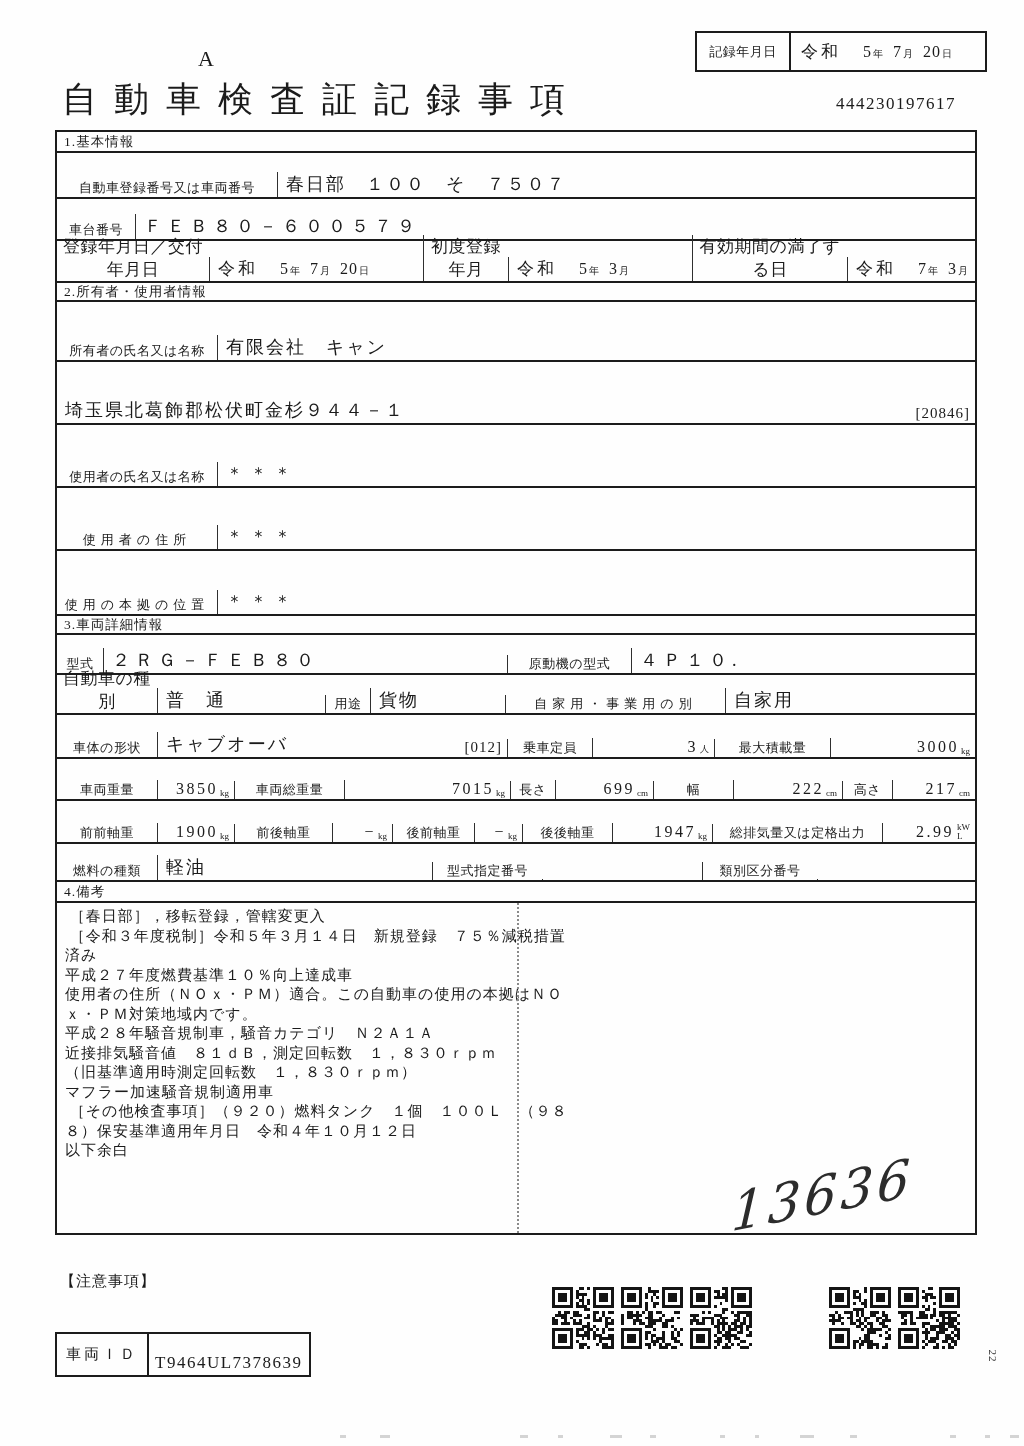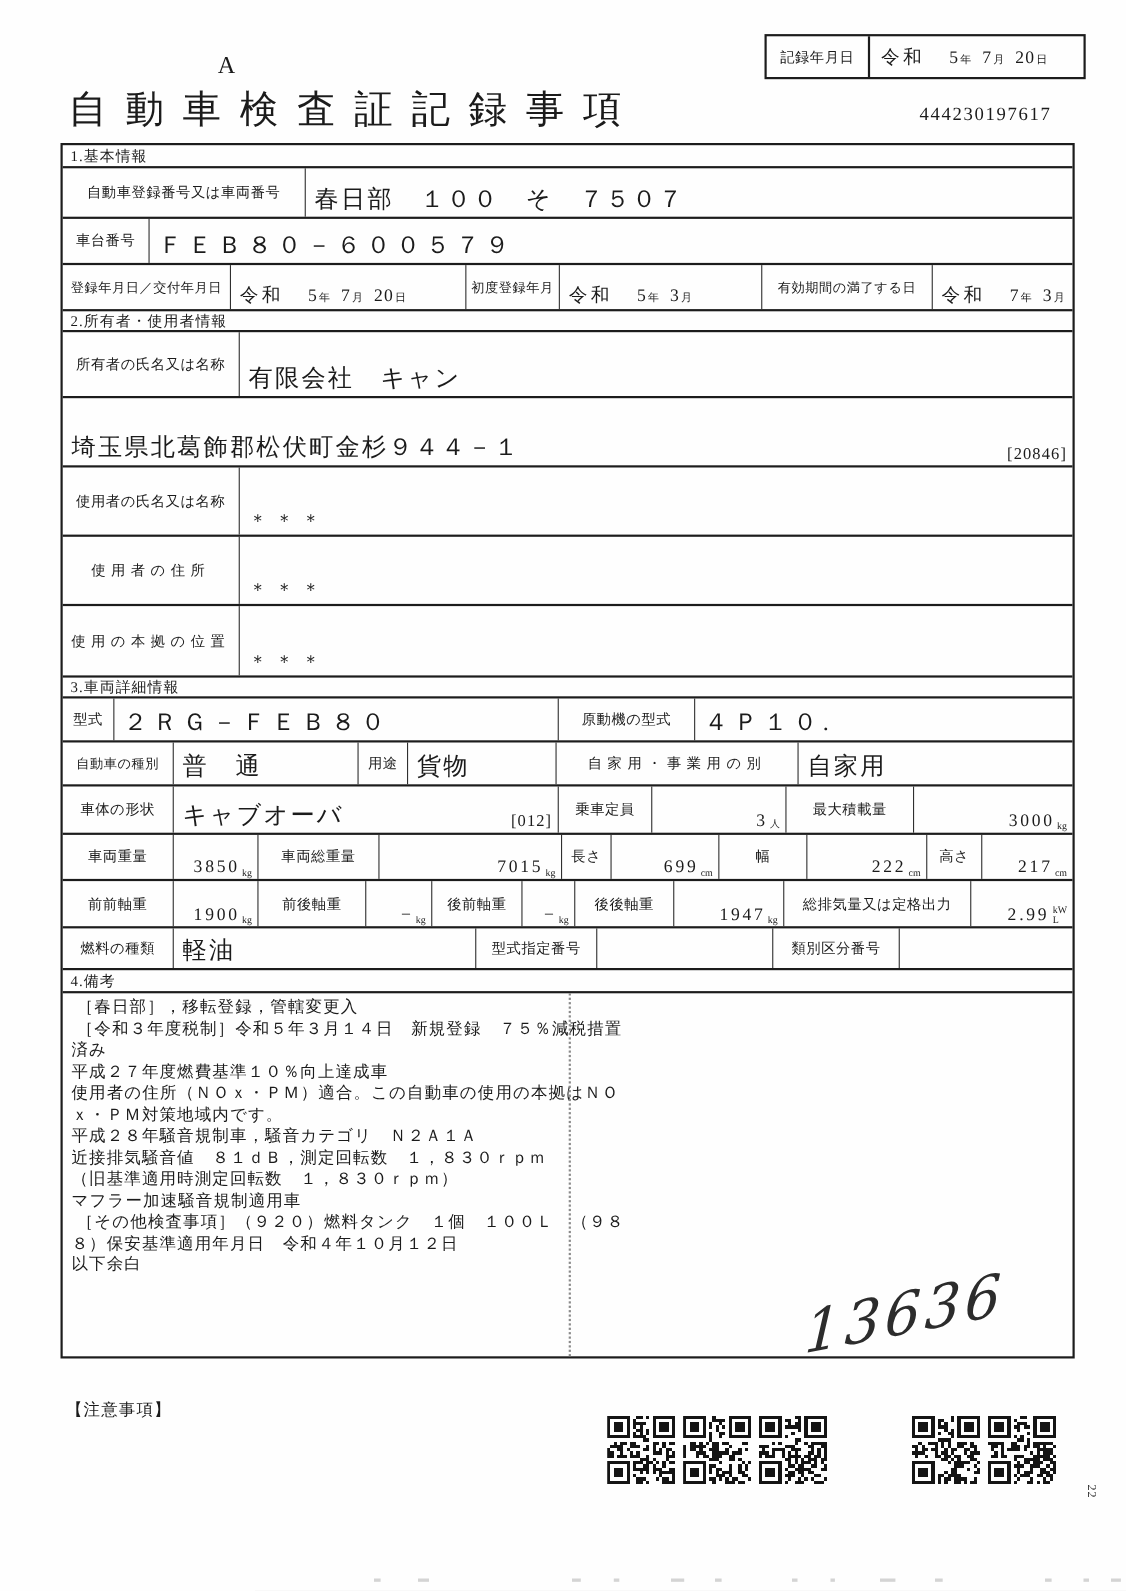--- a/index.html
+++ b/index.html
@@ -15,28 +15,28 @@
   .rec-box .rb-value { flex:1; display:flex; align-items:center; padding:0 6px 0 10px; }
   .doc-title { position:absolute; left:62px; top:76px; font-size:35px; letter-spacing:17px;
              font-weight:500; white-space:nowrap; }
   .doc-number { position:absolute; left:836px; top:94px; font-size:17px; letter-spacing:1.5px; }
 
   
   .table { position:absolute; left:55px; top:130px; width:922px; border:2px solid #1c1c1c; background:transparent; }
   .sec-header { border-top:2px solid #1c1c1c; height:19px; display:flex; align-items:center;
              padding-left:7px; font-size:13.5px; letter-spacing:1px; }
   .table > .sec-header:first-child { border-top:none; }
-  .row { border-top:2px solid #1c1c1c; display:flex; }
+  .row { border-top:2px solid #1c1c1c; display:flex;align-items:flex-end; }
   .cell { display:flex; align-items:flex-end; padding:0 5px 1px 8px; overflow:hidden; }
   .cell + .cell { border-left:1px solid #2f2f2f; }
   .label-cell { align-items:center; justify-content:center; text-align:center;
              font-size:13px; letter-spacing:0.5px; padding:0 3px; }
-  .label-cell.sm { font-size:12px; }
+  .label-cell.sm { font-size:17px; }
   .label-cell.spread { letter-spacing:5px; }
-  .val { font-size:22px; letter-spacing:2px; white-space:nowrap; }
+  .val { font-size:18px; letter-spacing:2px; white-space:nowrap; }
   .val.sp3 { letter-spacing:5px; }
   .num { margin-left:auto; font-size:16px; letter-spacing:2.5px; white-space:nowrap; }
   .u { font-size:9px; letter-spacing:0; margin-left:2px; }
   .code { margin-left:auto; font-size:15px; letter-spacing:1px; }
   .stars { font-size:17px; letter-spacing:7px; }
   .date { display:flex; align-items:baseline; white-space:nowrap; }
   .date .era { font-size:17px; letter-spacing:3px; margin-right:12px; }
   .date .dn { font-size:16px; margin-left:10px; letter-spacing:1px; }
   .date .du { font-size:10px; margin-left:1px; }
   .stack { display:flex; flex-direction:column; align-items:flex-start; font-size:9px;
@@ -322,20 +322,24 @@
           <div class="remarks-line">８）保安基準適用年月日　令和４年１０月１２日</div>
           <div class="remarks-line">以下余白</div>
         </div>
       <div class="handwritten">13636</div>
     </div>
 
   </div>
 
   <div class="notice-title">【注意事項】</div>
 
+  <div class="vid-box">
+    <div class="vb-label">車両ＩＤ</div>
+    <div class="vb-value">T9464UL7378639</div>
+  </div>
 
   <svg class="qr" style="left:552px; top:1287px" viewBox="0 0 21 21" shape-rendering="crispEdges">
       <rect x="0" y="0" width="1" height="1" fill="#141414"></rect>
       <rect x="1" y="0" width="1" height="1" fill="#141414"></rect>
       <rect x="2" y="0" width="1" height="1" fill="#141414"></rect>
       <rect x="3" y="0" width="1" height="1" fill="#141414"></rect>
       <rect x="4" y="0" width="1" height="1" fill="#141414"></rect>
       <rect x="5" y="0" width="1" height="1" fill="#141414"></rect>
       <rect x="6" y="0" width="1" height="1" fill="#141414"></rect>
       <rect x="9" y="0" width="1" height="1" fill="#141414"></rect>

